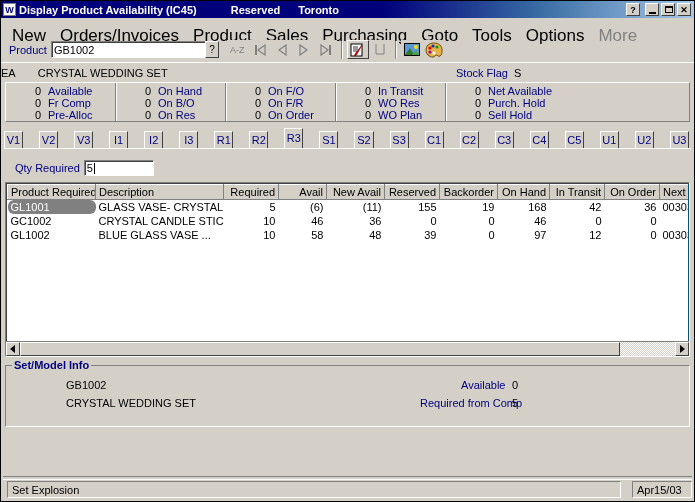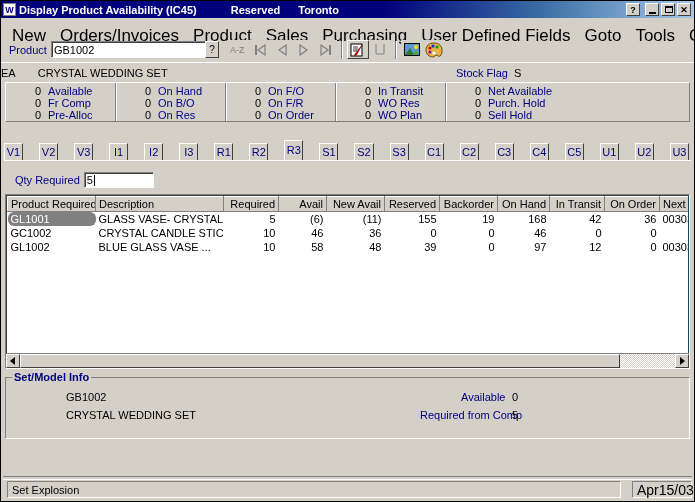--- a/index.html
+++ b/index.html
@@ -91,21 +91,21 @@
     flex:0 0 auto;width:110px;
     border-right:1px solid #808080;box-shadow:1px 0 0 #fff;
     padding:2px 0 0 0;box-sizing:border-box;
   }
   .stat-col:last-child{border-right:none;box-shadow:none;flex:1;}
   .stat-row{display:flex;height:12px;align-items:center;font-size:11px;}
   .stat-num{width:42px;text-align:right;padding-right:7px;box-sizing:border-box;color:#000;}
   .stat-lbl{color:#00007f;white-space:nowrap;}
 
   
-  .tabstrip{margin:16px 3px 0 3px;height:22px;display:flex;align-items:flex-end;
+  .tabstrip{margin:4px 3px 0 3px;height:22px;display:flex;align-items:flex-end;
             position:relative;gap:14px;}
   .tab{
     width:35px;height:17px;margin-right:2px;
     background:#d4d0c8;
     border-top:1px solid #fff;border-left:1px solid #fff;
     border-right:1px solid #404040;
     text-align:center;font-size:11px;color:#00007f;line-height:16px;
     box-sizing:border-box;cursor:default;position:relative;
   }
   .tab.active{height:20px;line-height:19px;background:#d4d0c8;
@@ -190,21 +190,21 @@
     position:absolute;left:6px;right:2px;bottom:3px;height:17px;display:flex;
     box-sizing:border-box;
   }
   .sb-main{
     flex:1;border:1px solid #808080;border-right-color:#fff;border-bottom-color:#fff;
     display:flex;align-items:center;padding-left:4px;font-size:11px;box-sizing:border-box;
   }
   .sb-date{
     width:60px;margin-left:11px;
     border:1px solid #808080;border-right-color:#fff;border-bottom-color:#fff;
-    display:flex;align-items:center;padding-left:4px;font-size:14px;box-sizing:border-box;
+    display:flex;align-items:center;padding-left:4px;font-size:11px;box-sizing:border-box;
   }
   .statusdiv{position:absolute;left:2px;right:2px;bottom:21px;height:2px;
              border-top:1px solid #808080;border-bottom:1px solid #fff;}
 </style>
 </head>
 <body>
 
 <div class="app">
 
   <div class="titlebar">
@@ -224,21 +224,20 @@
       <div class="tb-btn">✕</div>
     </div>
   </div>
 
   <div class="menubar">
     <div class="menu-item">New</div>
     <div class="menu-item">Orders/Invoices</div>
     <div class="menu-item">Product</div>
     <div class="menu-item">Sales</div>
     <div class="menu-item">Purchasing</div>
-    <div class="menu-item">User Defined Fields</div>
     <div class="menu-item">Goto</div>
     <div class="menu-item">Tools</div>
     <div class="menu-item">Options</div>
     <div class="menu-item disabled">More</div>
 
   </div>
 
   <div class="toolbar">
     <div class="tool-lbl">Product</div>
     <div class="prod-input">GB1002</div>

